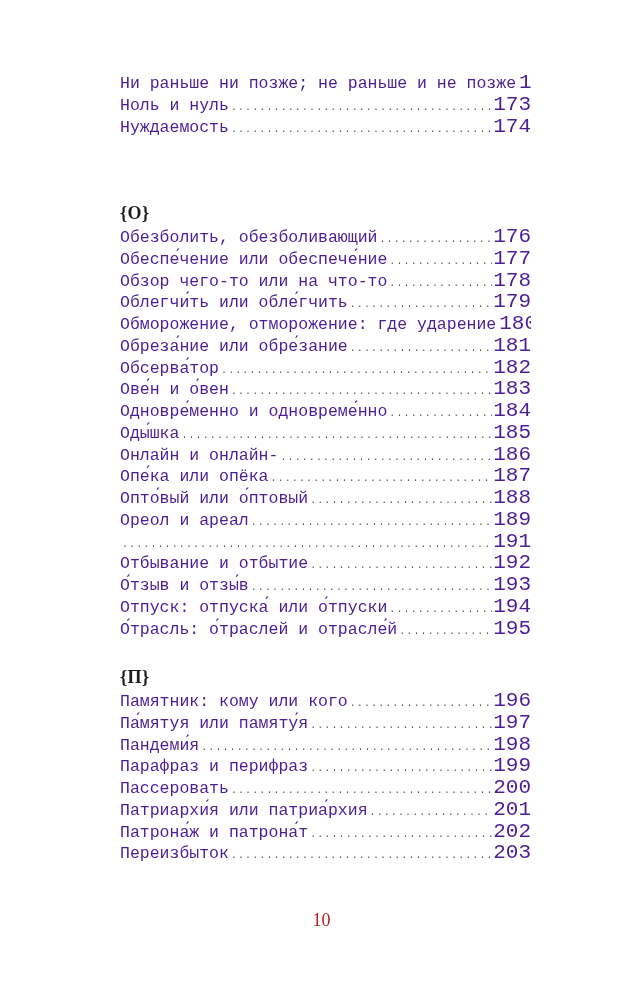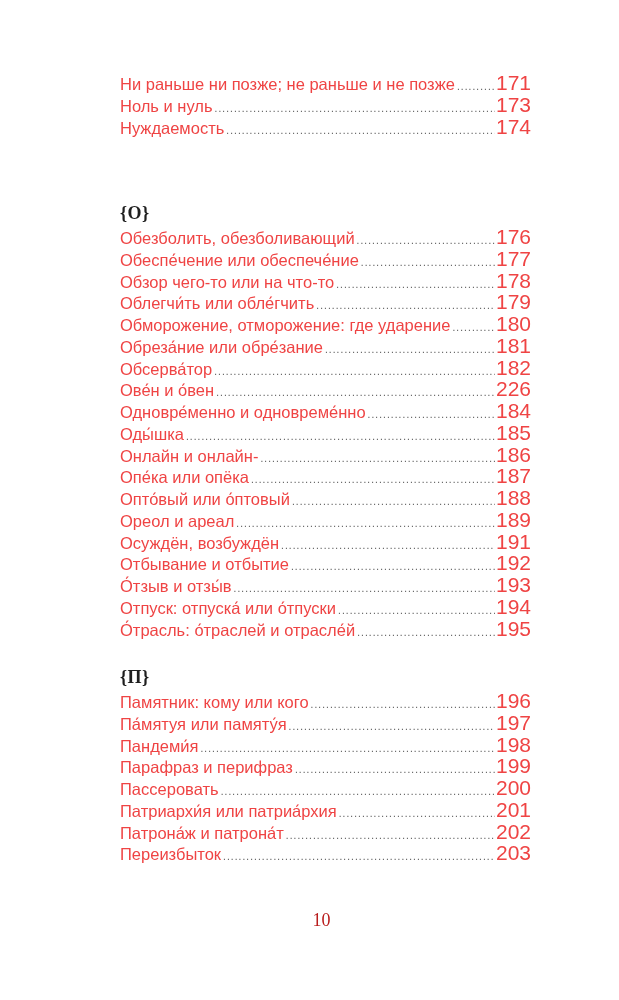--- a/index.html
+++ b/index.html
@@ -34,24 +34,24 @@
       color: #1e1e1e;
       letter-spacing: 0.5px;
       font-family: "Liberation Serif", "DejaVu Serif", serif;
     }
     .toc-row {
       display: flex;
       align-items: baseline;
       height: 21.75px;
       line-height: 21.75px;
       font-size: 16.5px;
-      font-family: Liberation Sans, sans-serif;
+      font-family: Liberation Mono, monospace;
       white-space: nowrap;
       overflow: hidden;
-      color: #ef4444;
+      color: #4c1d95;
     }
     .toc-title {
       flex: 0 0 auto;
     }
     .toc-dots {
       flex: 1 1 auto;
       overflow: hidden;
       margin: 0 1px 0 2px;
       font-size: 10px;
       letter-spacing: 1.1px;
@@ -133,21 +133,21 @@
         <span class="toc-page">181</span>
       </div>
     <div class="toc-row">
         <span class="toc-title">Обсерва́тор</span>
         <span class="toc-dots"></span>
         <span class="toc-page">182</span>
       </div>
     <div class="toc-row">
         <span class="toc-title">Ове́н и о́вен</span>
         <span class="toc-dots"></span>
-        <span class="toc-page">226</span>
+        <span class="toc-page">183</span>
       </div>
     <div class="toc-row">
         <span class="toc-title">Одновре́менно и одновреме́нно</span>
         <span class="toc-dots"></span>
         <span class="toc-page">184</span>
       </div>
     <div class="toc-row">
         <span class="toc-title">Оды́шка</span>
         <span class="toc-dots"></span>
         <span class="toc-page">185</span>
@@ -166,21 +166,20 @@
         <span class="toc-title">Опто́вый или о́птовый</span>
         <span class="toc-dots"></span>
         <span class="toc-page">188</span>
       </div>
     <div class="toc-row">
         <span class="toc-title">Ореол и ареал</span>
         <span class="toc-dots"></span>
         <span class="toc-page">189</span>
       </div>
     <div class="toc-row">
-        <span class="toc-title">Осуждён, возбуждён</span>
         <span class="toc-dots"></span>
         <span class="toc-page">191</span>
       </div>
     <div class="toc-row">
         <span class="toc-title">Отбывание и отбытие</span>
         <span class="toc-dots"></span>
         <span class="toc-page">192</span>
       </div>
     <div class="toc-row">
         <span class="toc-title">О́тзыв и отзы́в</span>

